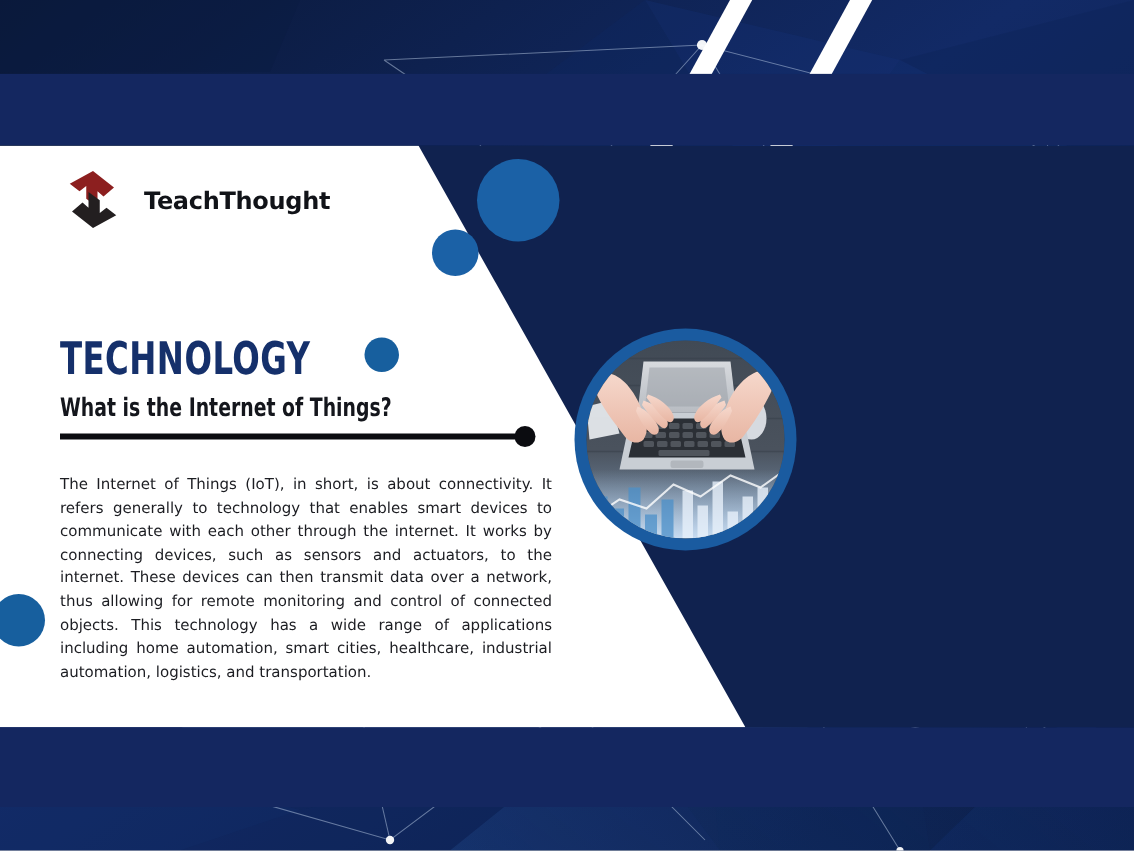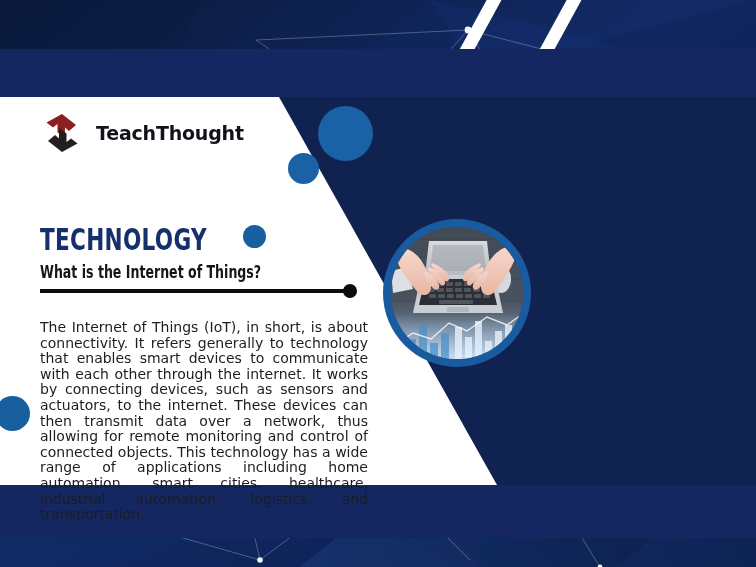--- a/index.html
+++ b/index.html
@@ -80,21 +80,21 @@
   .logo-row {
     position: absolute;
     left: 38px;
     top: 112px;
     display: flex;
     align-items: center;
     gap: 10px;
   }
   .logo-mark { width: 48px; height: 42px; display: block; }
   .logo-text {
-    font-size: 19px;
+    font-size: 16px;
     font-weight: bold;
     color: #111318;
     letter-spacing: -0.2px;
     font-family: "DejaVu Sans", sans-serif;
   }
 
   
   .eyebrow {
     position: absolute;
     left: 40px;
@@ -140,21 +140,21 @@
     background: #0b0c10;
   }
 
   
   .body-text {
     position: absolute;
     left: 40px;
     top: 306px;
     width: 328px;
     font-family: "DejaVu Sans", sans-serif;
-    font-size: 14px;
+    font-size: 10px;
     line-height: 15.6px;
     color: #1c1d22;
     text-align: justify;
     text-justify: inter-word;
   }
 
   
   .photo-circle {
     position: absolute;
     left: 383px;

